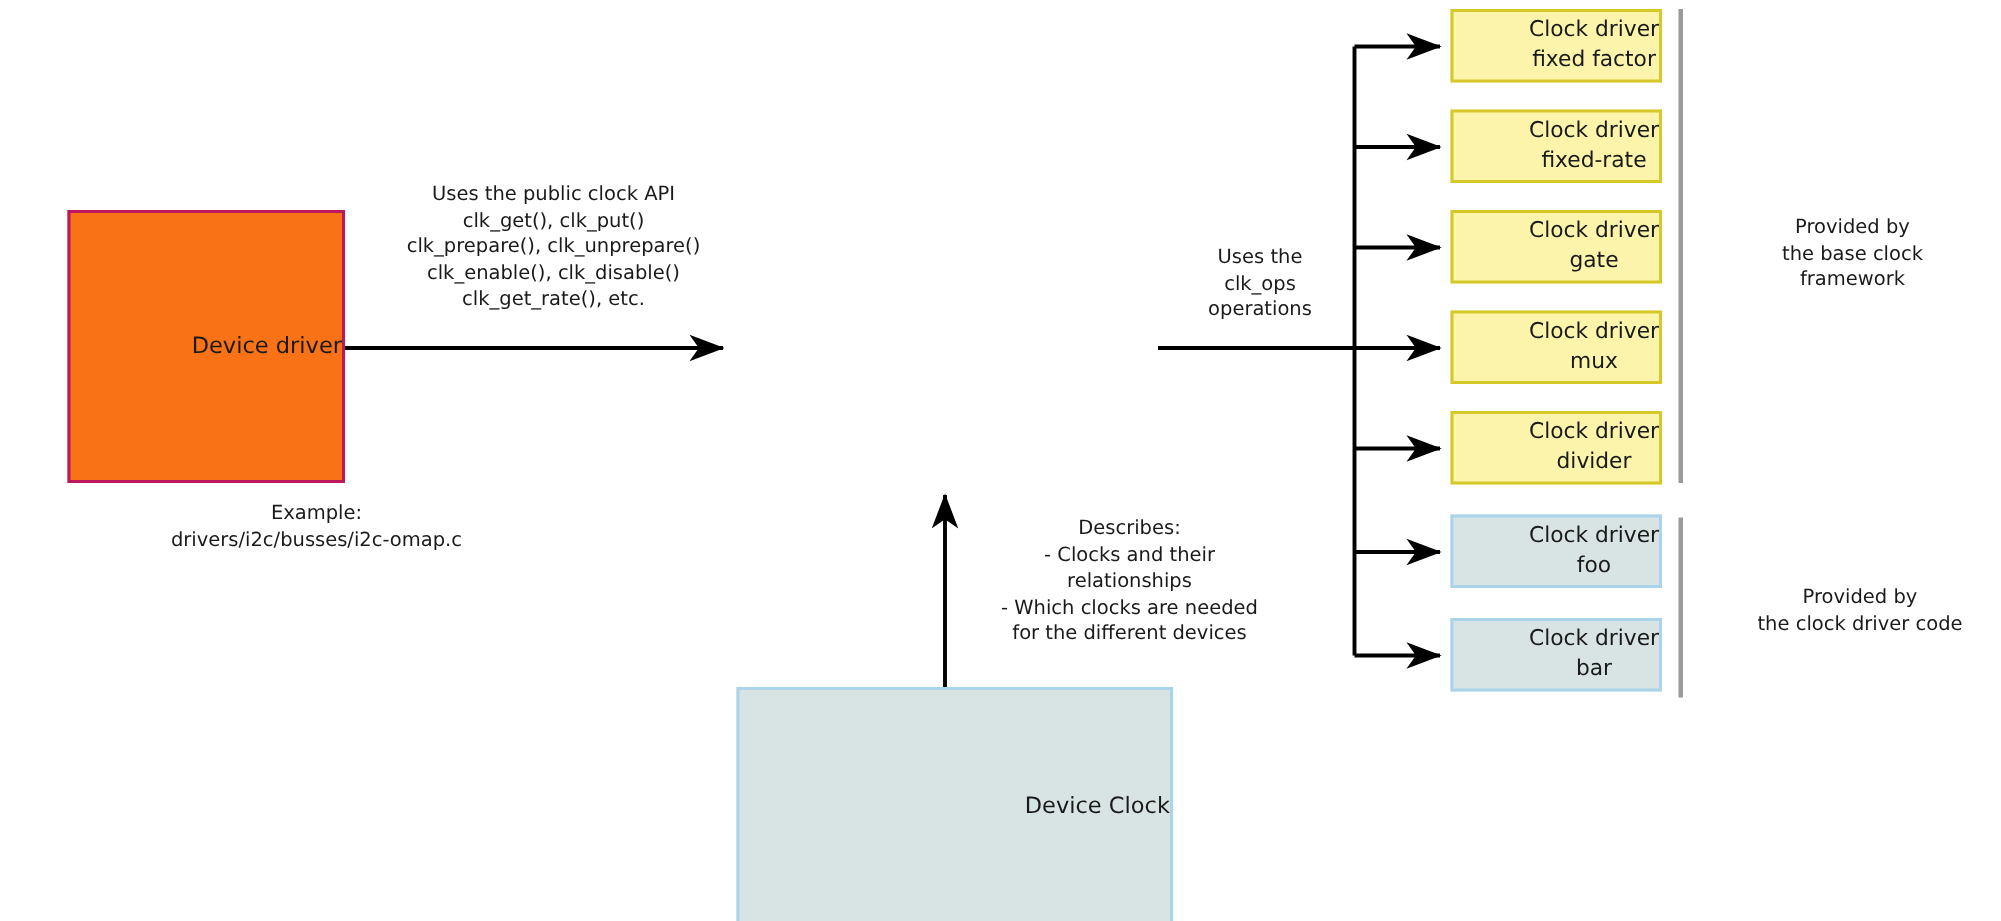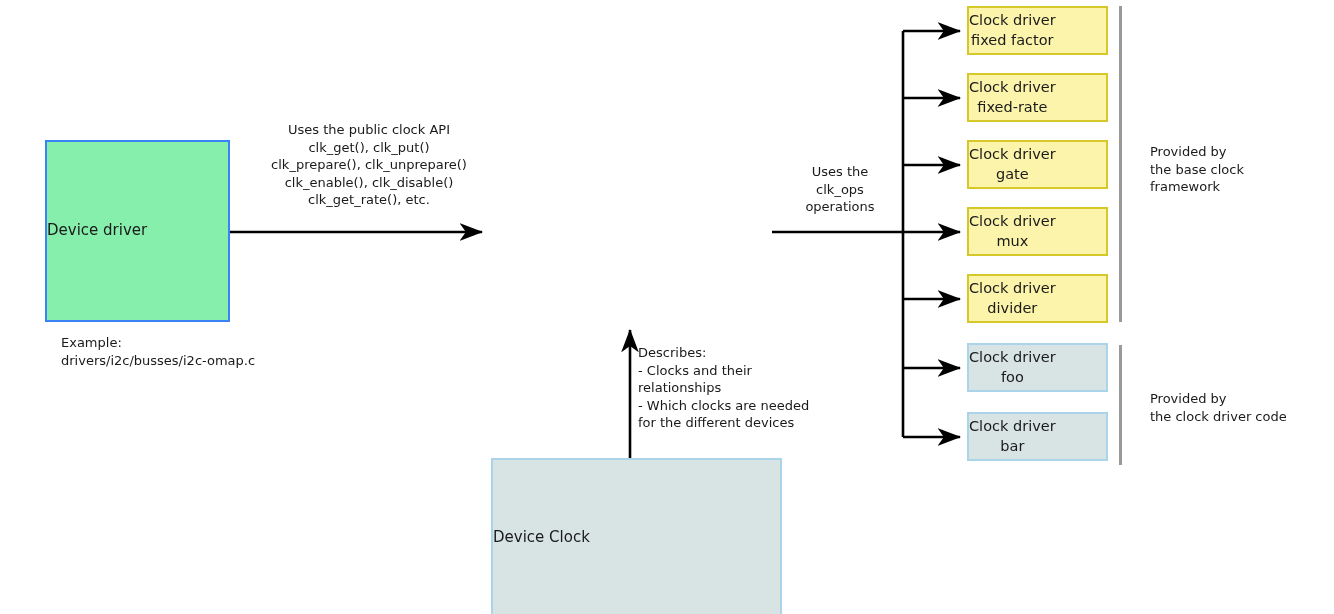--- a/index.html
+++ b/index.html
@@ -14,27 +14,28 @@
     background: #ffffff;
     font-family: "DejaVu Sans", sans-serif;
     color: #1a1a1a;
     overflow: hidden;
   }
   .box {
     position: absolute;
     box-sizing: border-box;
     display: flex;
     align-items: center;
-    justify-content: flex-start;
+    justify-content: flex-end;
     text-align: center;
     line-height: 1.3;
+    padding-left: 26px;
   }
   .box-green {
-    background: #86efac;
-    border: 2px solid #3b82f6;
+    background: #f97316;
+    border: 2px solid #be185d;
   }
   .box-yellow {
     background: #fbf4aa;
     border: 2px solid #d6c829;
   }
   .box-blue {
     background: #d8e4e4;
     border: 2px solid #a9d4ea;
   }
   .box-label {
@@ -50,21 +51,21 @@
     white-space: pre-line;
     line-height: 1.35;
   }
   .text {
     position: absolute;
     font-size: 13px;
     line-height: 1.35;
     white-space: pre-line;
   }
   .text-center { text-align: center; }
-  .text-left { text-align: left; }
+  .text-left { text-align: center; }
   svg.edges {
     position: absolute;
     left: 0;
     top: 0;
     width: 1334px;
     height: 614px;
     pointer-events: none;
   }
   .divider {
     position: absolute;

